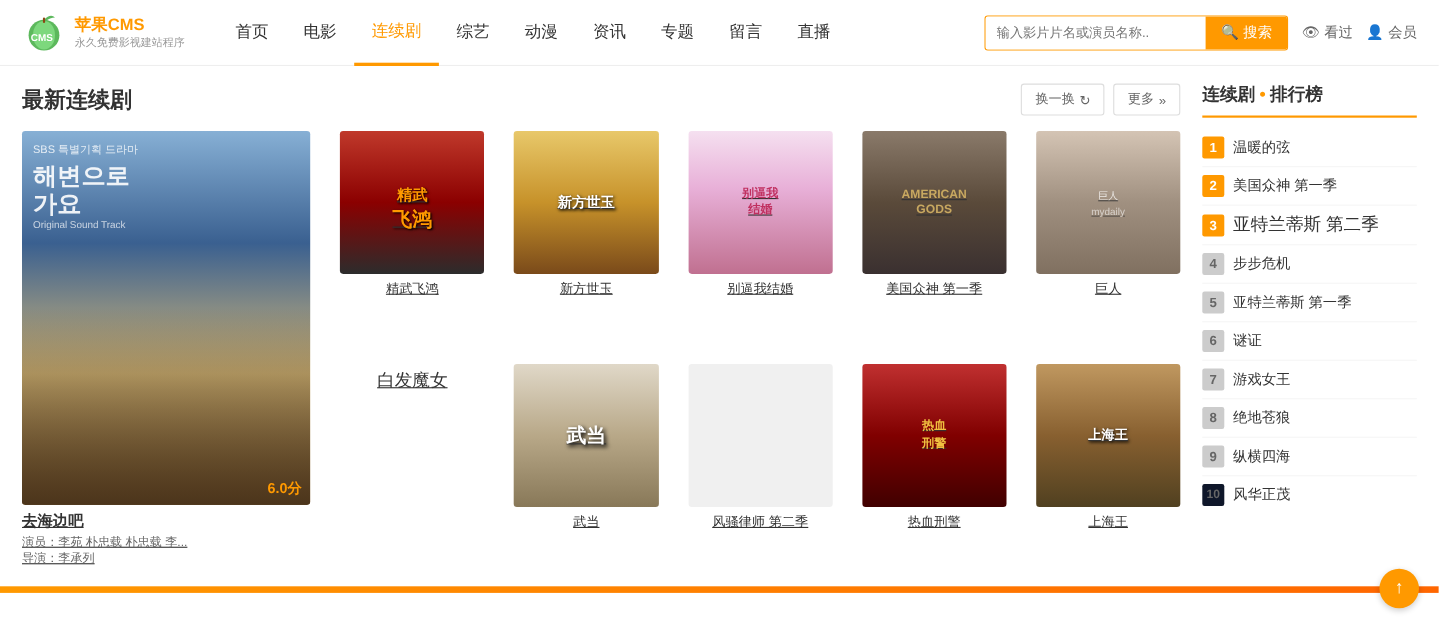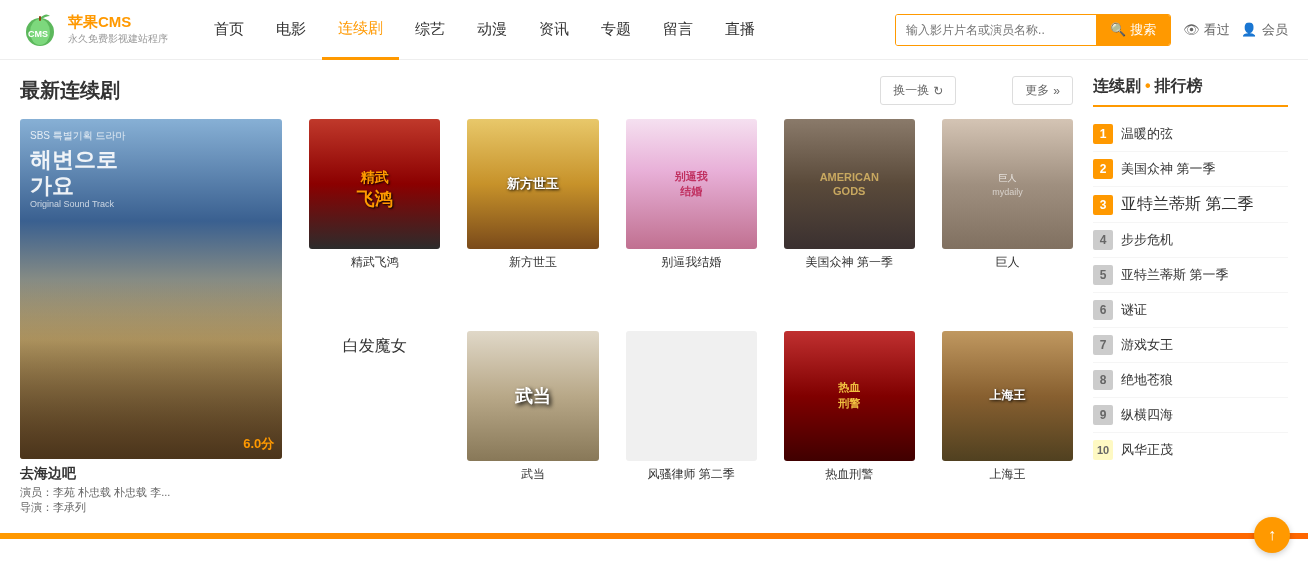--- a/index.html
+++ b/index.html
@@ -55,33 +55,33 @@
       <span>👤</span>
       <span>会员</span>
     </div>
   </div>
 </div>
 
 <div style="display:flex;gap:20px;padding:16px 20px 10px;">
 
   <div style="flex:1;">
 
-    <div style="display:flex;align-items:center;margin-bottom:14px;gap:48px;">
+    <div style="display:flex;align-items:center;margin-bottom:14px;">
       <h2 style="font-size:20px;font-weight:bold;color:#333;flex:1;">最新连续剧</h2>
       <button style="background:#fff;border:1px solid #ddd;border-radius:3px;padding:5px 12px;font-size:12px;color:#666;cursor:pointer;margin-right:8px;display:flex;align-items:center;gap:4px;">
         <span>换一换</span>
         <span>↻</span>
       </button>
       <button style="background:#fff;border:1px solid #ddd;border-radius:3px;padding:5px 12px;font-size:12px;color:#666;cursor:pointer;display:flex;align-items:center;gap:4px;">
         <span>更多</span>
         <span>»</span>
       </button>
     </div>
 
-    <div style="display:grid;grid-template-columns:2fr 1fr 1fr 1fr 1fr 1fr;grid-template-rows:auto auto;gap:27px;">
+    <div style="display:grid;grid-template-columns:2fr 1fr 1fr 1fr 1fr 1fr;grid-template-rows:auto auto;gap:27px;text-decoration:underline;">
 
       <div style="grid-column:1;grid-row:1/3;cursor:pointer;">
         <div style="width:100%;height:340px;border-radius:3px;overflow:hidden;position:relative;background:linear-gradient(180deg,#87b0d5 0%,#3a6090 30%,#d4b878 65%,#8a6838 100%);">
 
           <div style="width:100%;height:100%;position:relative;">
             <div style="position:absolute;top:10px;left:10px;color:#fff;font-size:10px;opacity:0.8;">SBS 특별기획 드라마</div>
             <div style="position:absolute;top:28px;left:10px;color:#fff;font-size:22px;font-weight:bold;font-family:serif;line-height:1.2;opacity:0.9;">해변으로<br>가요</div>
             <div style="position:absolute;top:80px;left:10px;color:#fff;font-size:9px;opacity:0.7;">Original Sound Track</div>
 
             <div style="position:absolute;bottom:0;left:0;right:0;height:180px;background:linear-gradient(0deg,rgba(60,40,20,0.8),transparent);"></div>
@@ -217,21 +217,21 @@
       </li>
       <li style="display:flex;align-items:center;padding:7px 0;border-bottom:1px solid #f5f5f5;cursor:pointer;">
         <div style="width:20px;height:20px;background:#ccc;border-radius:2px;display:flex;align-items:center;justify-content:center;font-size:12px;font-weight:bold;color:#666;margin-right:8px;flex-shrink:0;">8</div>
         <span style="font-size:13px;color:#333;">绝地苍狼</span>
       </li>
       <li style="display:flex;align-items:center;padding:7px 0;border-bottom:1px solid #f5f5f5;cursor:pointer;">
         <div style="width:20px;height:20px;background:#ccc;border-radius:2px;display:flex;align-items:center;justify-content:center;font-size:12px;font-weight:bold;color:#666;margin-right:8px;flex-shrink:0;">9</div>
         <span style="font-size:13px;color:#333;">纵横四海</span>
       </li>
       <li style="display:flex;align-items:center;padding:7px 0;cursor:pointer;">
-        <div style="width:20px;height:20px;background:#fef9c3;border-radius:2px;display:flex;align-items:center;justify-content:center;font-size:11px;font-weight:bold;color:#666;margin-right:8px;flex-shrink:0;">10</div>
+        <div style="width:20px;height:20px;background:#0f172a;border-radius:2px;display:flex;align-items:center;justify-content:center;font-size:11px;font-weight:bold;color:#666;margin-right:8px;flex-shrink:0;">10</div>
         <span style="font-size:13px;color:#333;">风华正茂</span>
       </li>
     </ul>
   </div>
 
 </div>
 
 <div style="height:6px;background:linear-gradient(to right,#f90,#ff6600);margin-top:8px;"></div>
 
 <div style="position:fixed;bottom:28px;right:18px;width:36px;height:36px;background:#f90;border-radius:50%;display:flex;align-items:center;justify-content:center;cursor:pointer;color:#fff;font-size:16px;box-shadow:0 2px 6px rgba(0,0,0,0.2);">

